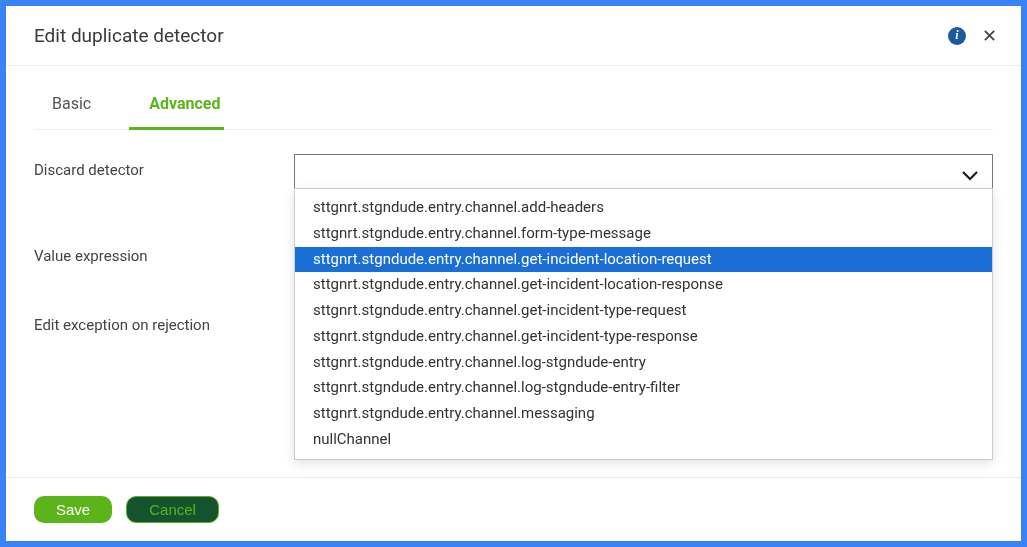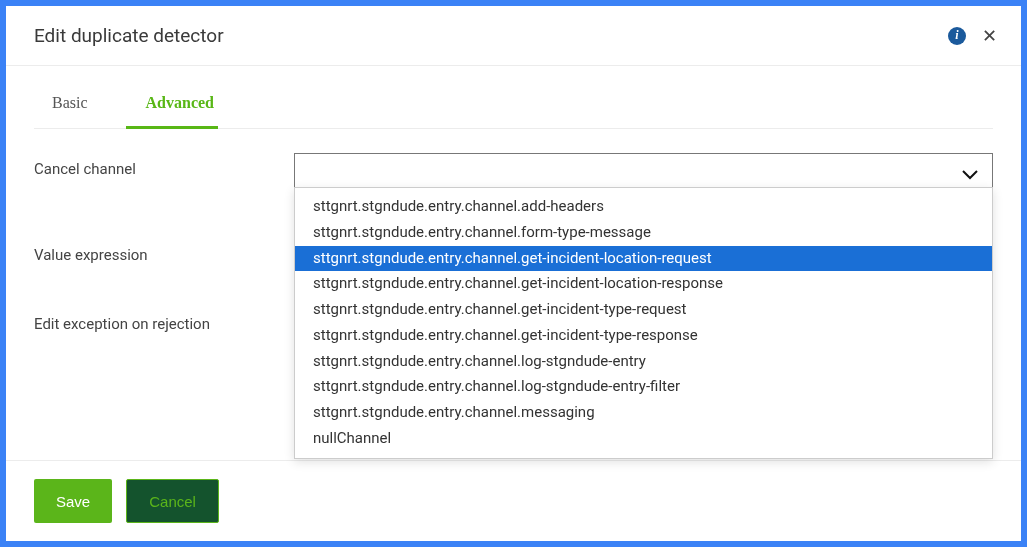--- a/index.html
+++ b/index.html
@@ -60,21 +60,20 @@
   .dialog-body {
     flex: 1;
     padding: 0 28px;
     position: relative;
   }
   .tabs {
     display: flex;
     gap: 34px;
     border-bottom: 1px solid #ececec;
     padding-top: 28px;
-    font-family: Liberation Serif, serif;
   }
   .tab {
     padding-bottom: 14px;
     font-size: 16px;
     color: #555;
     cursor: pointer;
     border-bottom: 3px solid transparent;
     margin-bottom: -1px;
     padding-left: 20px;
     padding-right: 4px;
@@ -144,24 +143,24 @@
     background: #1a6fd6;
     color: #fff;
   }
   .dialog-footer {
     border-top: 1px solid #ececec;
     padding: 18px 28px;
     display: flex;
     gap: 14px;
   }
   .btn {
-    height: 44px;
+    height: 27px;
     padding: 0 22px;
     font-size: 15px;
-    border-radius: 2px;
+    border-radius: 10px;
     cursor: pointer;
     font-weight: 500;
   }
   .btn-primary {
     background: #5bb51a;
     color: #fff;
     border: none;
   }
   .btn-secondary {
     background: #14532d;
@@ -184,21 +183,21 @@
 
   <div class="dialog-body">
     <div class="tabs">
       <div class="tab">Basic</div>
       <div class="tab active">Advanced</div>
     </div>
 
     <div class="form-area">
 
       <div class="form-row">
-        <div class="form-label">Cancel channel</div>
+        <div class="form-label">Discard detector</div>
         <div class="form-control">
           <div class="select-box">
             <span></span>
             <span class="chevron">
               <svg width="16" height="12" viewBox="0 0 16 10">
                   <path d="M1 2 L8 9 L15 2" stroke="#111" stroke-width="2" fill="none"></path>
                 </svg>
             </span>
           </div>
           <div class="dropdown" id="dropdown">

